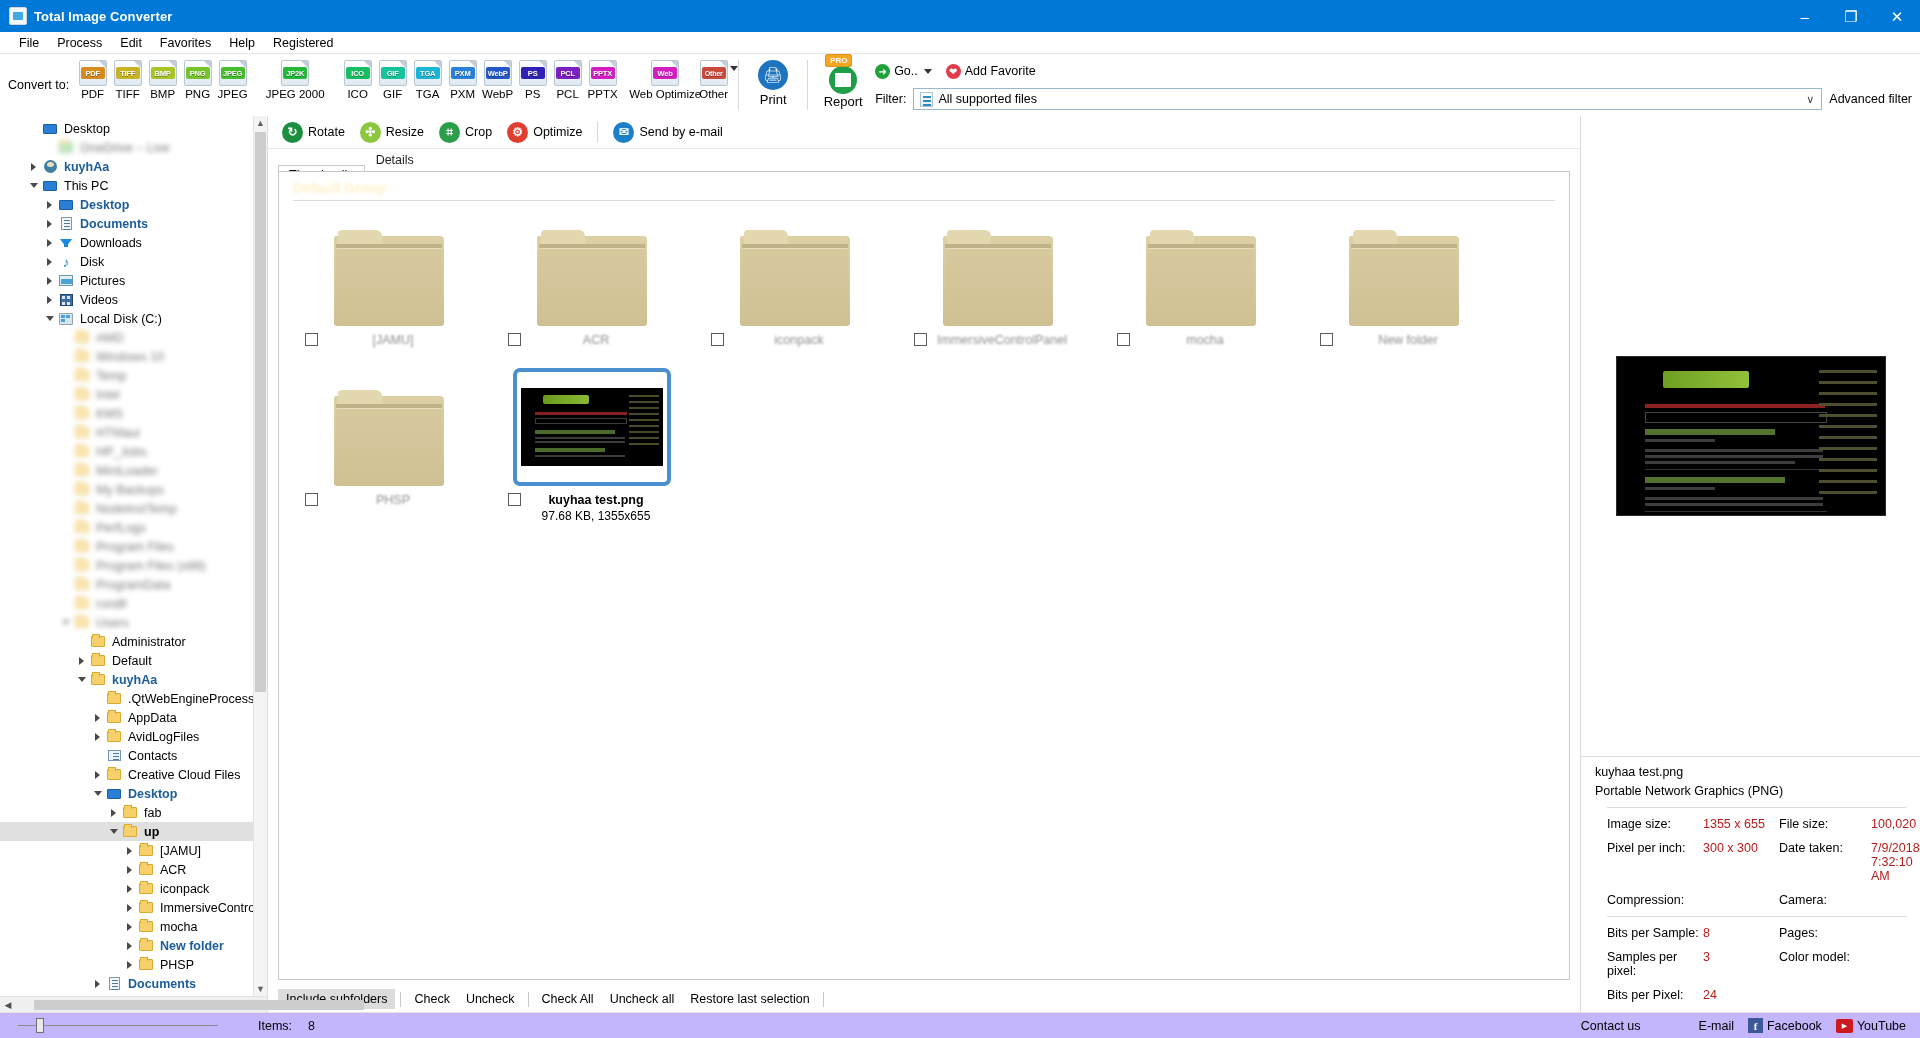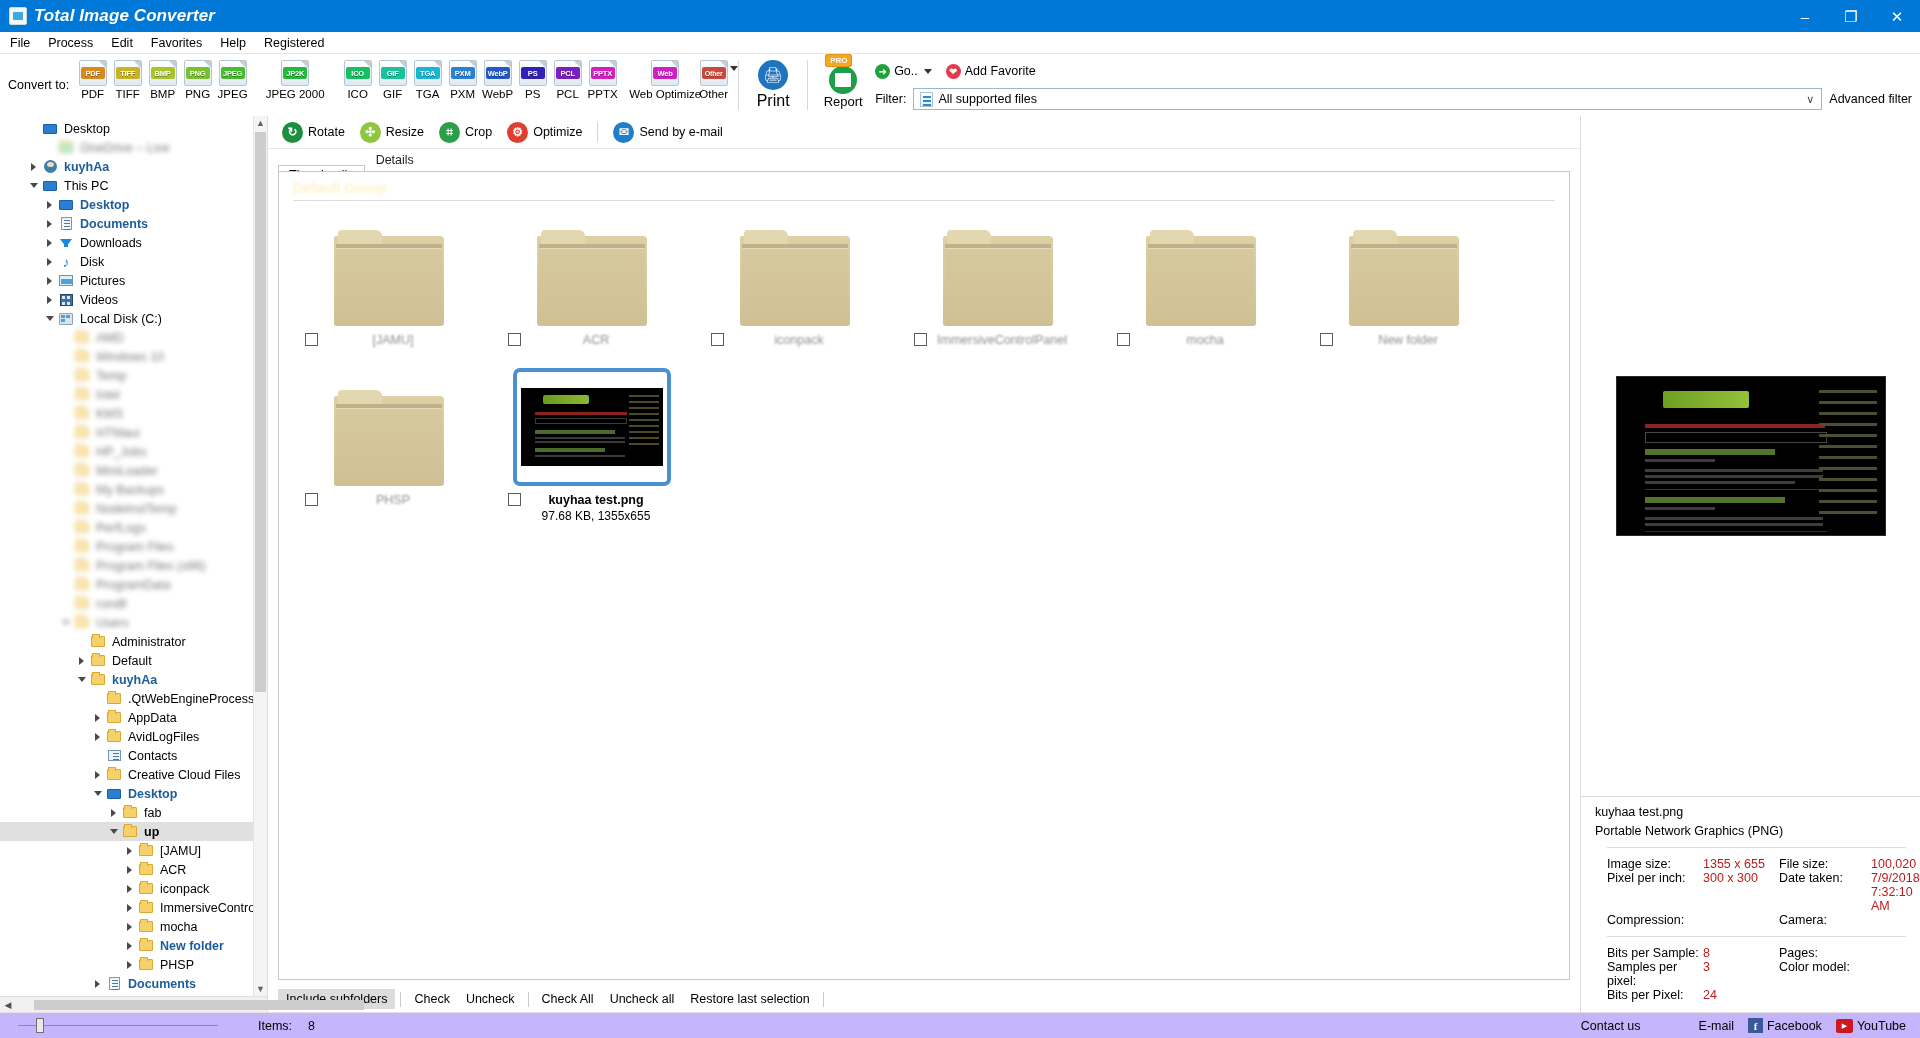--- a/index.html
+++ b/index.html
@@ -20,31 +20,31 @@
     display: flex; align-items: center; flex: 0 0 32px;
   }
   .titlebar .appicon {
     width: 18px; height: 18px; margin: 0 7px 0 9px;
     background: #f2f7fb; border: 1px solid #cfd8e0; border-radius: 2px;
     position: relative; display:flex; align-items:center; justify-content:center;
   }
   .titlebar .appicon::after {
     content:""; width:10px; height:8px; background:#3fa9e0; border-radius:1px;
   }
-  .titlebar .title { font-size: 17px; font-weight: bold; letter-spacing: .1px; font-style: italic; }
+  .titlebar .title { font-size: 13px; font-weight: bold; letter-spacing: .1px; }
   .titlebar .spacer { flex: 1 1 auto; }
   .winbtn {
     width: 46px; height: 32px; display:flex; align-items:center; justify-content:center;
     color:#fff; font-size: 15px; line-height: 1;
   }
 
   
   .menubar {
     height: 22px; flex: 0 0 22px; display:flex; align-items:center;
-    background:#fff; border-bottom: 1px solid #e6e6e6; padding-left: 1px;
+    background:#fff; border-bottom: 1px solid #e6e6e6; padding-left: 10px;
   }
   .menubar .mi { padding: 2px 9px; font-size: 12.5px; color:#000; }
 
   
   .convertbar {
     flex: 0 0 62px; display:flex; align-items:flex-start;
     background:#fff; padding-top: 2px; position: relative;
   }
   .convertlabel { font-size: 12.5px; padding: 22px 6px 0 8px; white-space: nowrap; }
   .formats { display:flex; align-items:flex-start; }
@@ -74,21 +74,21 @@
   .otherwrap .caret {
     position:absolute; right: -7px; top: 10px;
     border-left:4px solid transparent; border-right:4px solid transparent; border-top:5px solid #333;
   }
 
   .bigbtn { width: 54px; display:flex; flex-direction:column; align-items:center; padding-top:4px; }
   .bigbtn .circ {
     width:30px; height:30px; border-radius:50%;
     display:flex; align-items:center; justify-content:center; color:#fff; font-size:15px;
   }
-  .bigbtn .blabel { font-size: 16px; margin-top: 2px; }
+  .bigbtn .blabel { font-size: 13px; margin-top: 2px; }
 
   .reportwrap { position:relative; width: 56px; display:flex; flex-direction:column; align-items:center; padding-top:4px; }
   .reportwrap .procap {
     position:absolute; top:-2px; left: 10px; background:#f5a623; color:#fff;
     font-size:8px; font-weight:bold; padding:1px 4px; border-radius:2px; border:1px solid #e0941a;
   }
   .reportwrap .rbox {
     width:28px; height:28px; border-radius:50%; background:#1e9e48;
     display:flex;align-items:center;justify-content:center; margin-top:6px;
   }
@@ -239,21 +239,21 @@
   .pv-search { position:absolute; left:28px; top:55px; width:182px; height:11px; border:1px solid #474747; }
   .pv-title { position:absolute; left:28px; height:6px; background:#53732f; }
   .pv-line { position:absolute; left:28px; height:2.5px; background:#3d3d3d; }
   .pv-rule { position:absolute; left:28px; width:182px; height:1px; background:#333; }
   .pv-side { position:absolute; right:8px; top:13px; width:58px; }
   .pv-side i { display:block; height:3px; background:#4e4e30; margin-bottom:8px; }
   .props { border-top:1px solid #dcdcdc; padding: 8px 14px 10px; }
   .prop-file { font-size:12.5px; }
   .prop-type { font-size:12.5px; margin-top:5px; }
   .prop-rule { height:1px; background:#dcdcdc; margin: 9px 0 9px 12px; }
-  .prop-grid { display:grid; grid-template-columns: 96px 76px 92px auto; font-size:12.5px; padding-left:12px; }
+  .prop-grid { display:grid; grid-template-columns: 96px 76px 92px auto; row-gap:10px; font-size:12.5px; padding-left:12px; }
   .prop-k { color:#000; }
   .prop-v { color:#b91c1c; }
 
   .statusbar { height:26px; flex:0 0 26px; display:flex; align-items:center; border-top:1px solid #e2e2e2; background:#c4b5fd; }
   .zoomslider { width:200px; height:16px; margin-left:18px; position:relative; display:flex; align-items:center; }
   .zs-track { position:absolute; left:0; right:0; height:1px; background:#8c8c8c; }
   .zs-handle { position:absolute; left:18px; width:8px; height:15px; background:#e9e9e9; border:1px solid #6f6f6f; }
   .items-txt { margin-left:40px; font-size:12.5px; }
   .items-cnt { margin-left:16px; font-size:12.5px; }
   .status-spacer { flex:1 1 auto; }

